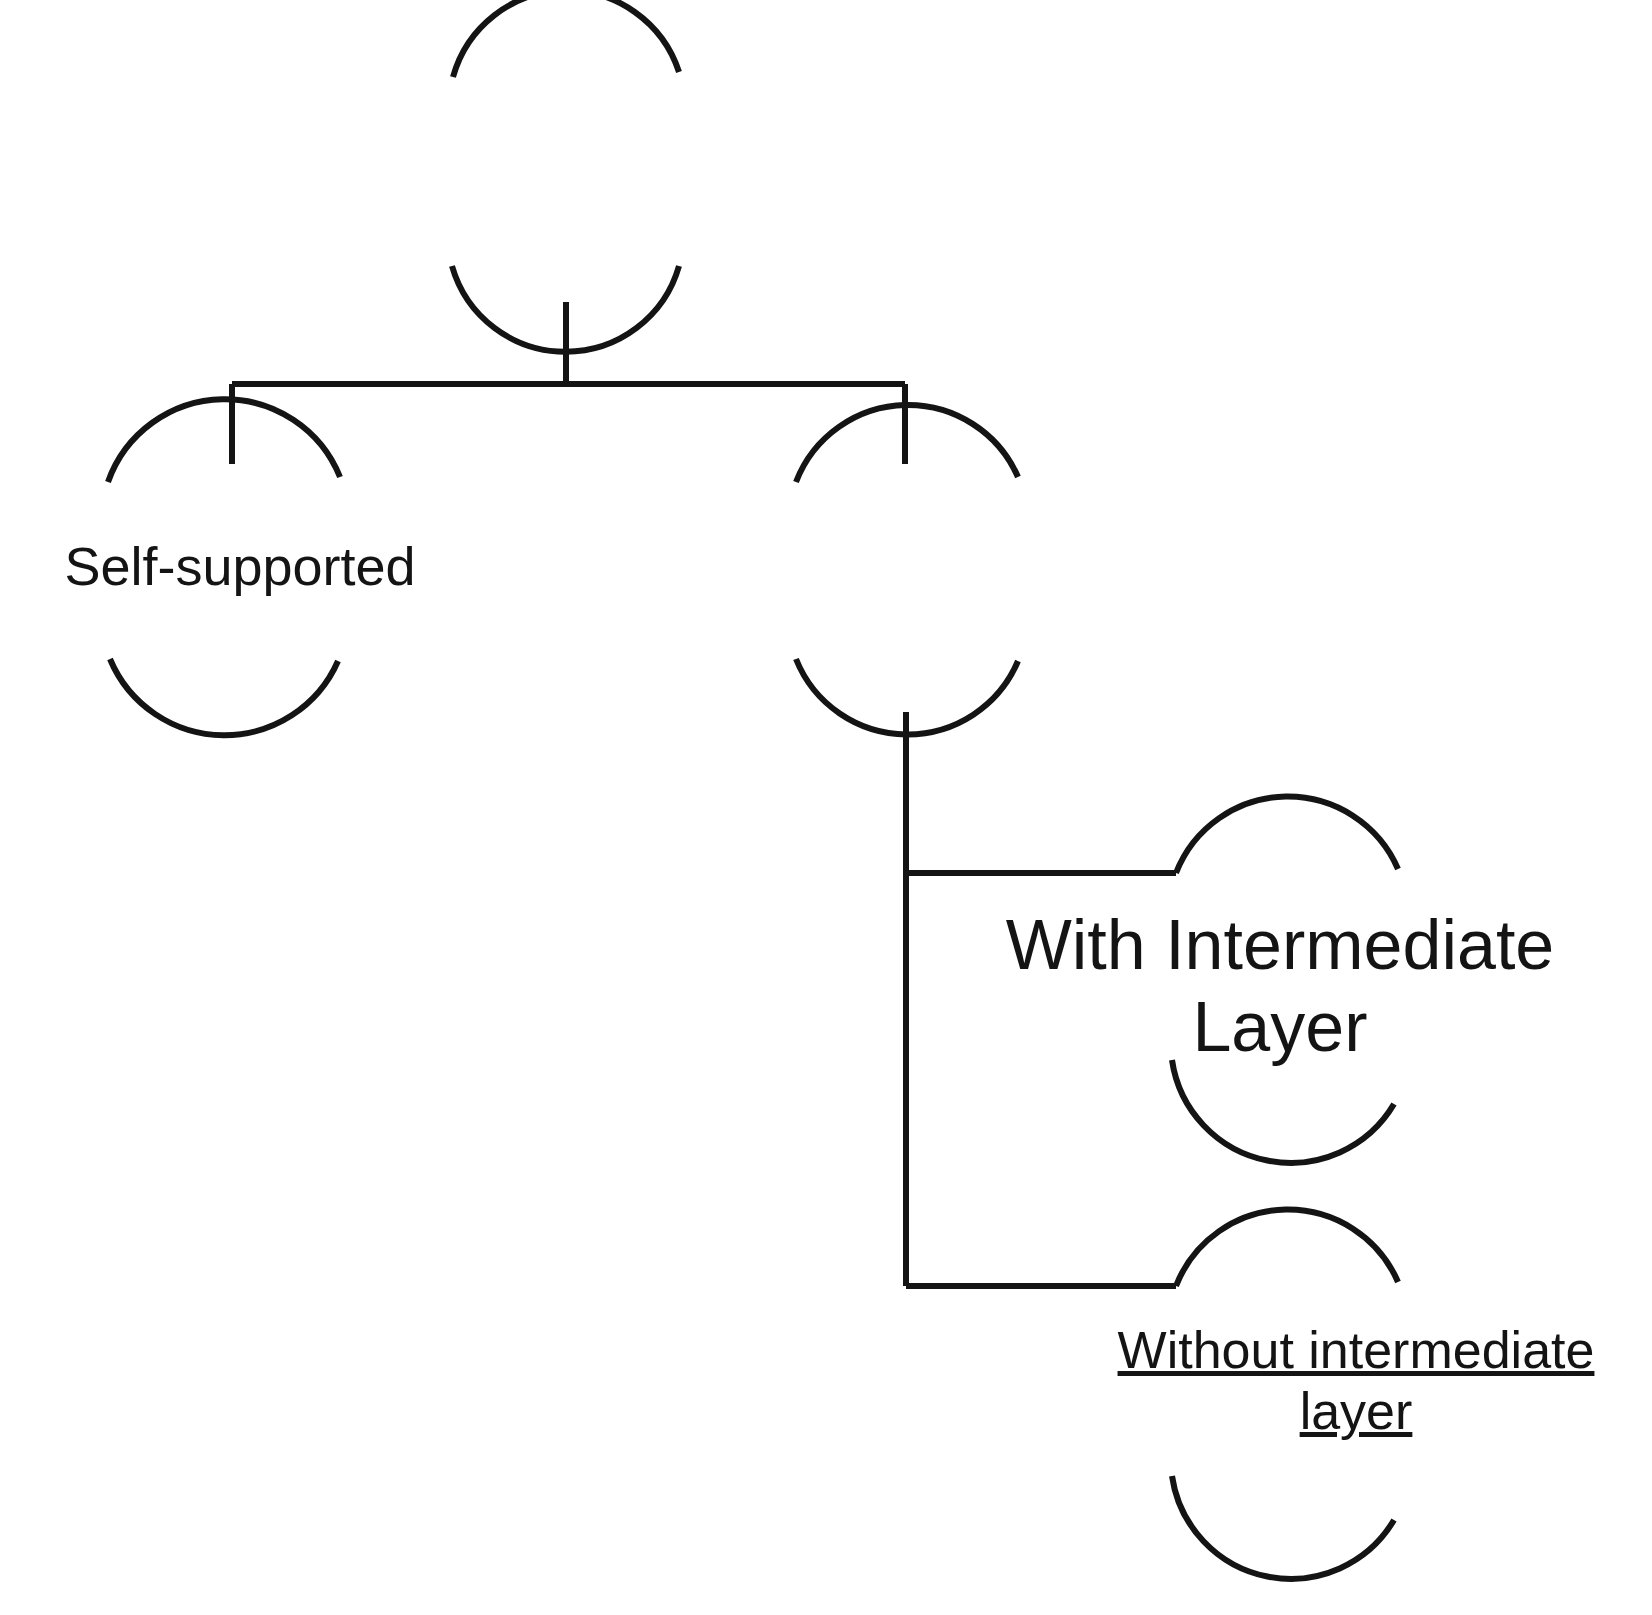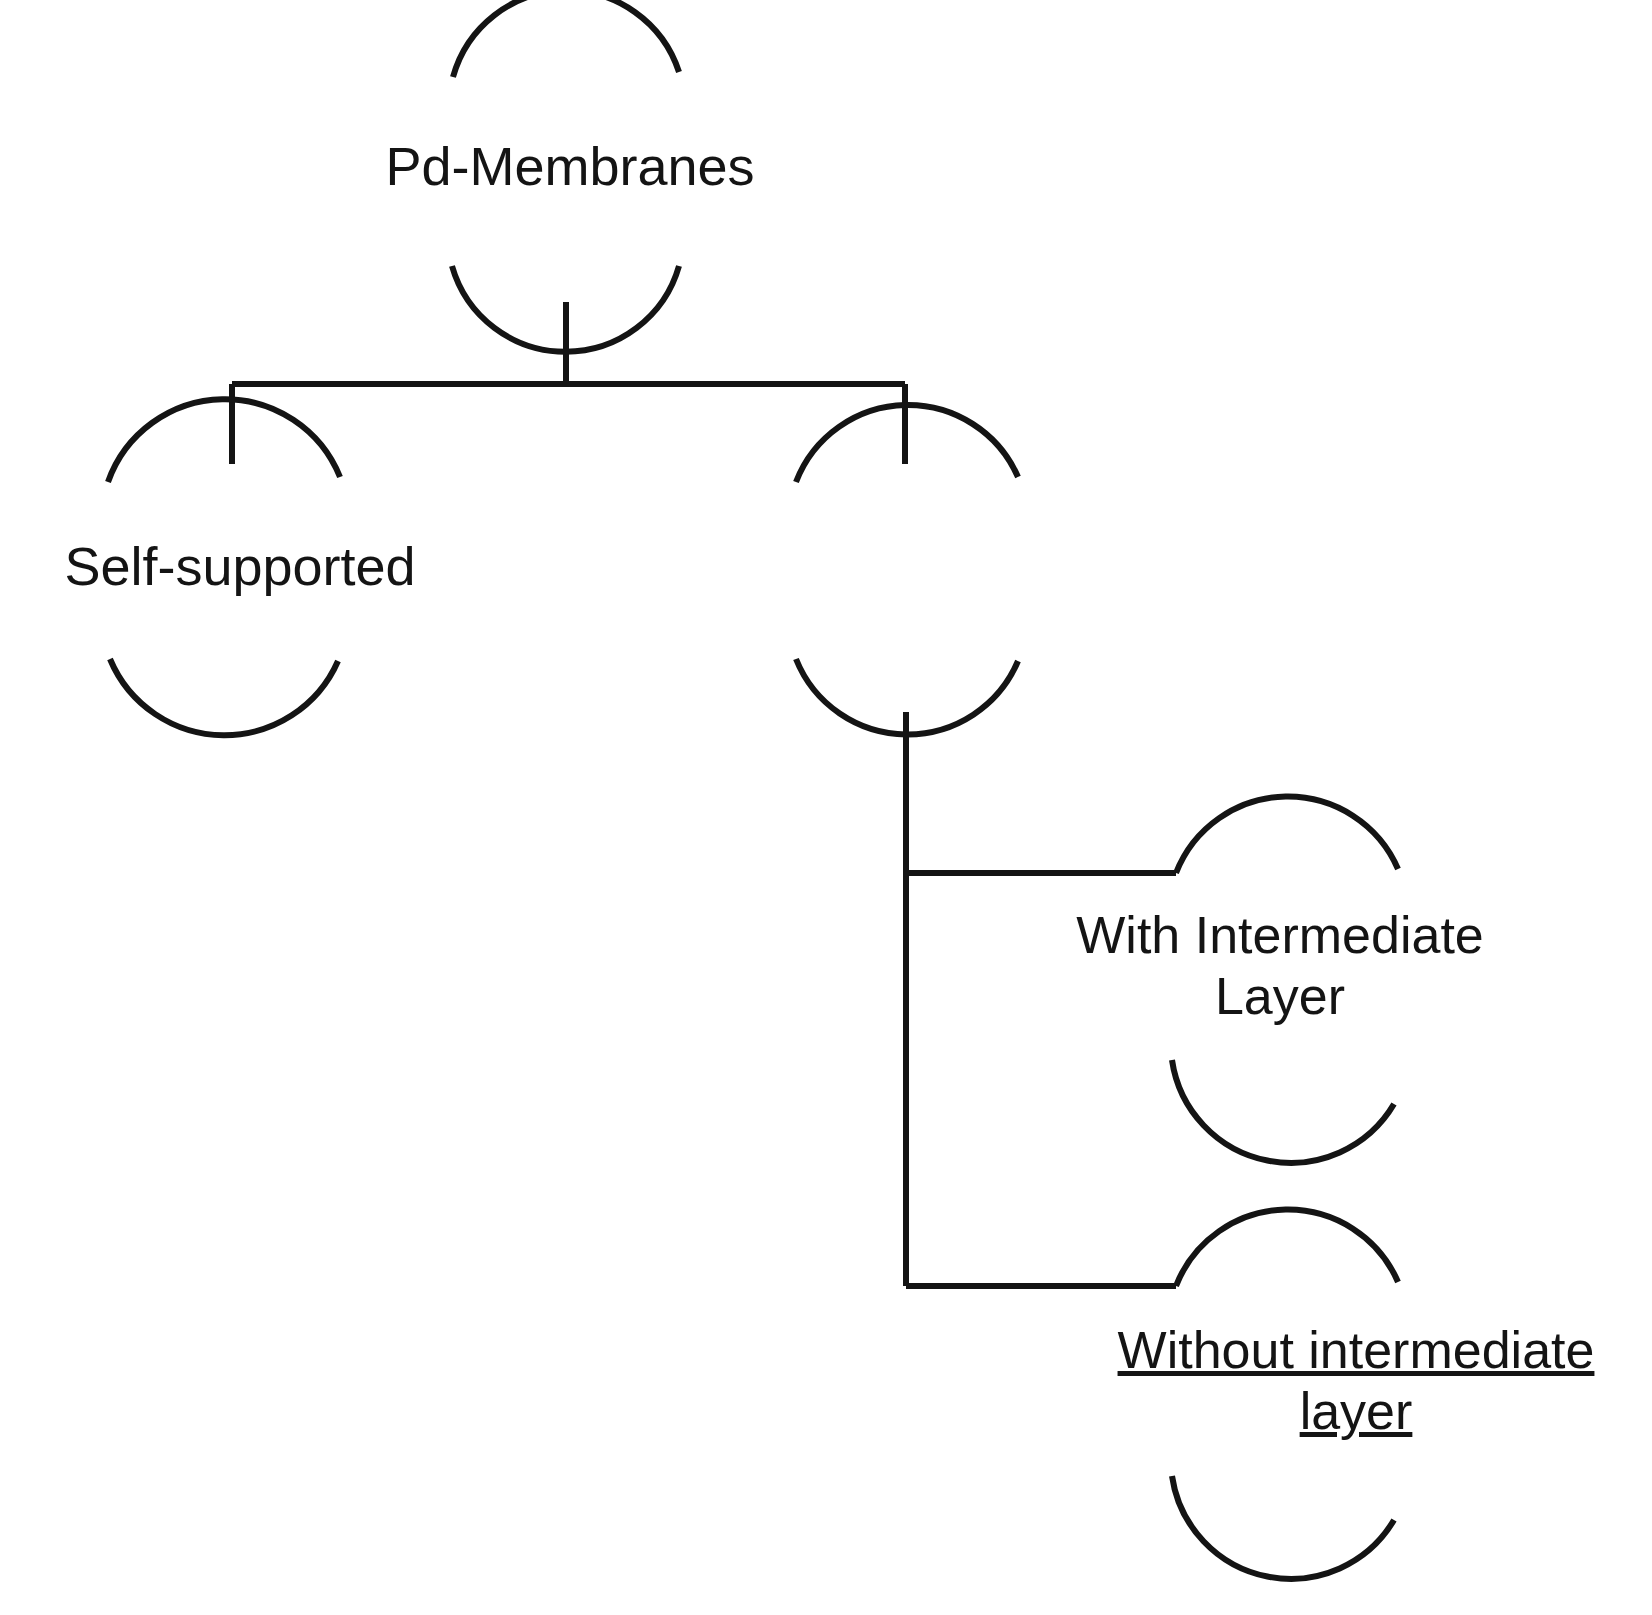--- a/index.html
+++ b/index.html
@@ -51,21 +51,21 @@
   #label-supported {
     left: 700px;
     top: 535px;
     width: 510px;
     font-size: 54px;
   }
   #label-with-intermediate {
     left: 1000px;
     top: 905px;
     width: 560px;
-    font-size: 52px;
+    font-size: 70px;
   }
   #label-without-intermediate {
     left: 1016px;
     top: 1320px;
     width: 680px;
     font-size: 52px;
     text-decoration: underline;
   }
 </style>
 </head>
@@ -102,21 +102,20 @@
 
       <path d="M 1176 873 A 120 120 0 0 1 1398 869"></path>
       <path d="M 1172 1060 A 120 120 0 0 0 1394 1104"></path>
 
       <path d="M 1176 1286 A 120 120 0 0 1 1398 1282"></path>
       <path d="M 1172 1476 A 120 120 0 0 0 1394 1520"></path>
 
     </g>
   </svg>
 
-  <div class="node-label" id="label-root">Pd-Membranes</div>
 
   <div class="node-label" id="label-self-supported">Self-supported</div>
 
 
   <div class="node-label" id="label-with-intermediate">With Intermediate
 Layer</div>
 
   <div class="node-label" id="label-without-intermediate">Without intermediate
 layer</div>
 

